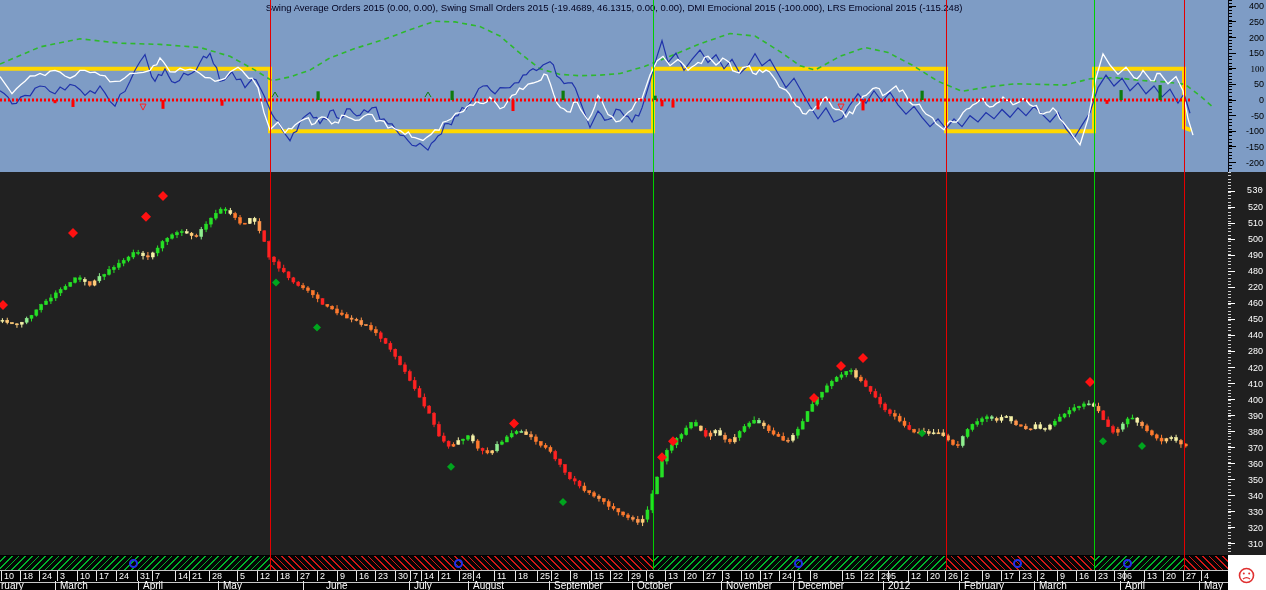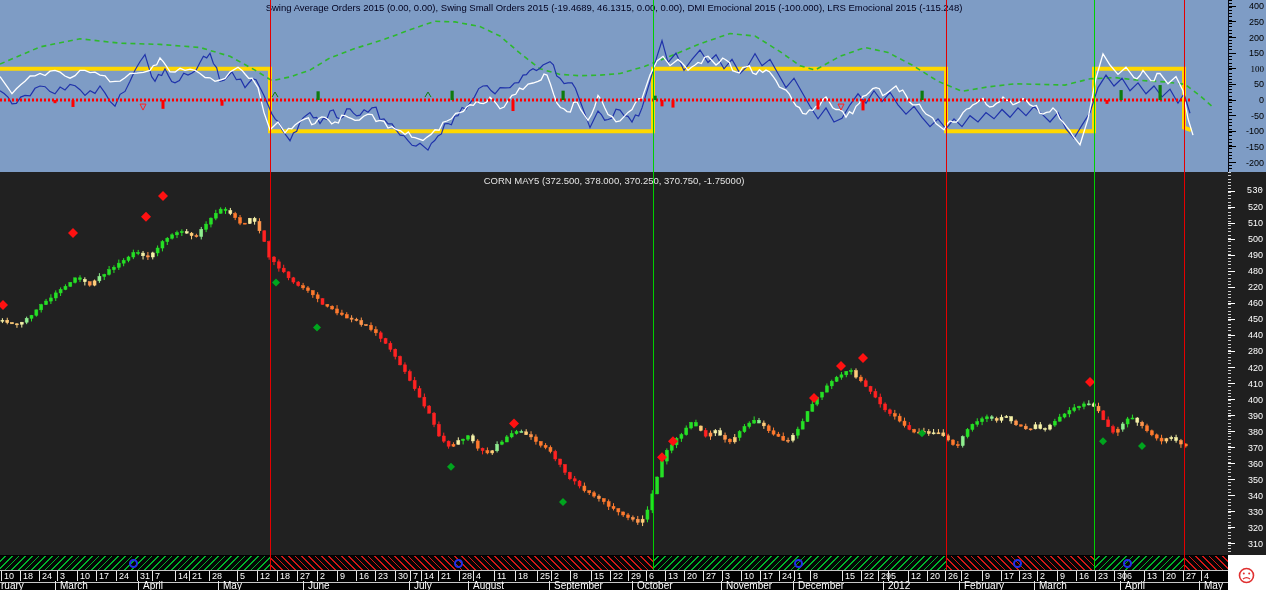--- a/index.html
+++ b/index.html
@@ -582,21 +582,20 @@
         <polygon points="863,180.89121338912133 868,185.89121338912133 863,190.89121338912133 858,185.89121338912133" fill="#ff1111"></polygon>
         <polygon points="1090,204.92887029288704 1095,209.92887029288704 1090,214.92887029288704 1085,209.92887029288704" fill="#ff1111"></polygon>
         <polygon points="276,106.57322175732217 280,110.57322175732217 276,114.57322175732217 272,110.57322175732217" fill="#00a51e"></polygon>
         <polygon points="317,151.44351464435147 321,155.44351464435147 317,159.44351464435147 313,155.44351464435147" fill="#00a51e"></polygon>
         <polygon points="451,290.8619246861925 455,294.8619246861925 451,298.8619246861925 447,294.8619246861925" fill="#00a51e"></polygon>
         <polygon points="563,326.11715481171547 567,330.11715481171547 563,334.11715481171547 559,330.11715481171547" fill="#00a51e"></polygon>
         <polygon points="922,257.2092050209205 926,261.2092050209205 922,265.2092050209205 918,261.2092050209205" fill="#00a51e"></polygon>
         <polygon points="1103,265.22175732217573 1107,269.22175732217573 1103,273.22175732217573 1099,269.22175732217573" fill="#00a51e"></polygon>
         <polygon points="1142,270.02928870292885 1146,274.02928870292885 1142,278.02928870292885 1138,274.02928870292885" fill="#00a51e"></polygon>
       </svg>
-    <div class="ptitle price">CORN MAY5 (372.500, 378.000, 370.250, 370.750, -1.75000)</div>
   </div>
 
   <div class="axiscol topaxis" id="topAxis">
     <div class="minor"></div>
   <div class="majtick" style="top: 5.75455px;"></div>
       <div class="axlbl" style="top: 1.25455px;">400</div>
       <div class="majtick" style="top: 21.3909px;"></div>
       <div class="axlbl" style="top: 16.8909px;">250</div>
       <div class="majtick" style="top: 37.0273px;"></div>
       <div class="axlbl" style="top: 32.5273px;">200</div>
@@ -816,21 +815,21 @@
       </div>
     <div class="monrow" id="monRow">
         <div class="monlbl" style="left: 1px;">ruary</div>
         <div class="mtick" style="left: 55px;"></div>
         <div class="monlbl" style="left: 60px;">March</div>
         <div class="mtick" style="left: 138px;"></div>
         <div class="monlbl" style="left: 143px;">April</div>
         <div class="mtick" style="left: 218px;"></div>
         <div class="monlbl" style="left: 223px;">May</div>
         <div class="mtick" style="left: 303px;"></div>
-        <div class="monlbl" style="left: 308px; text-decoration: underline;">June</div>
+        <div class="monlbl" style="left: 326px; text-decoration: underline;">June</div>
         <div class="mtick" style="left: 409px;"></div>
         <div class="monlbl" style="left: 414px;">July</div>
         <div class="mtick" style="left: 468px;"></div>
         <div class="monlbl" style="left: 473px;">August</div>
         <div class="mtick" style="left: 549px;"></div>
         <div class="monlbl" style="left: 554px;">September</div>
         <div class="mtick" style="left: 632px;"></div>
         <div class="monlbl" style="left: 637px;">October</div>
         <div class="mtick" style="left: 721px;"></div>
         <div class="monlbl" style="left: 726px;">November</div>

